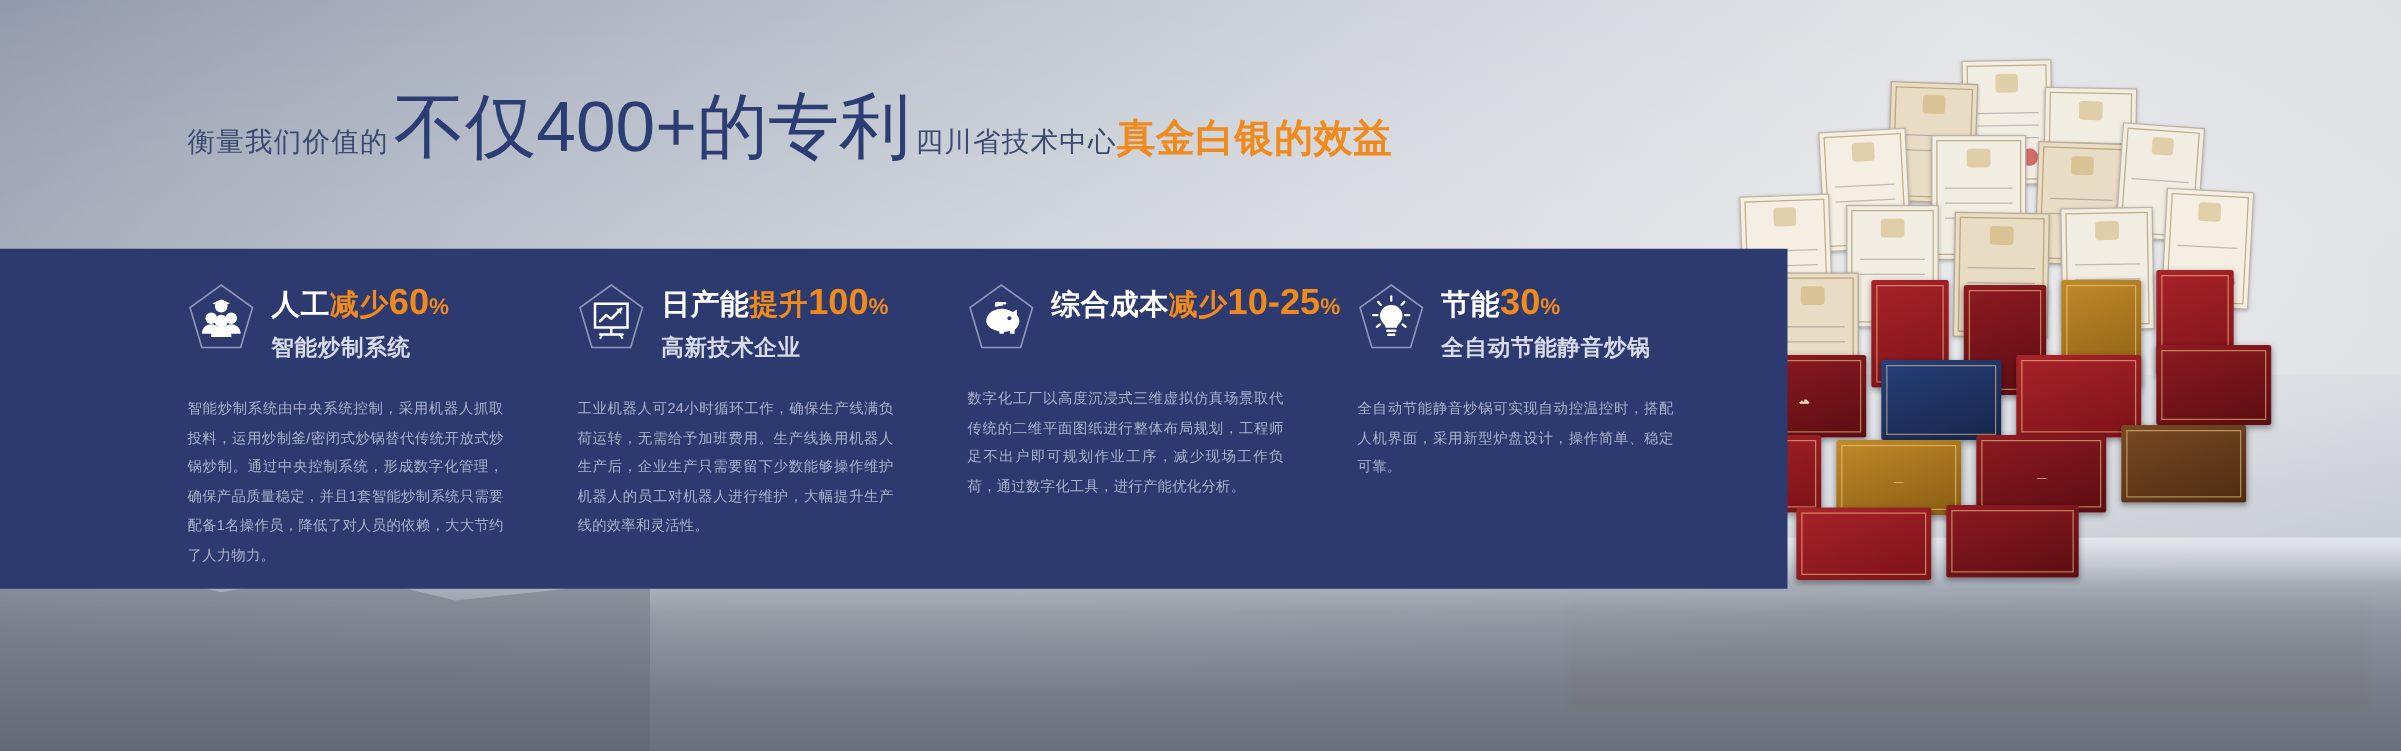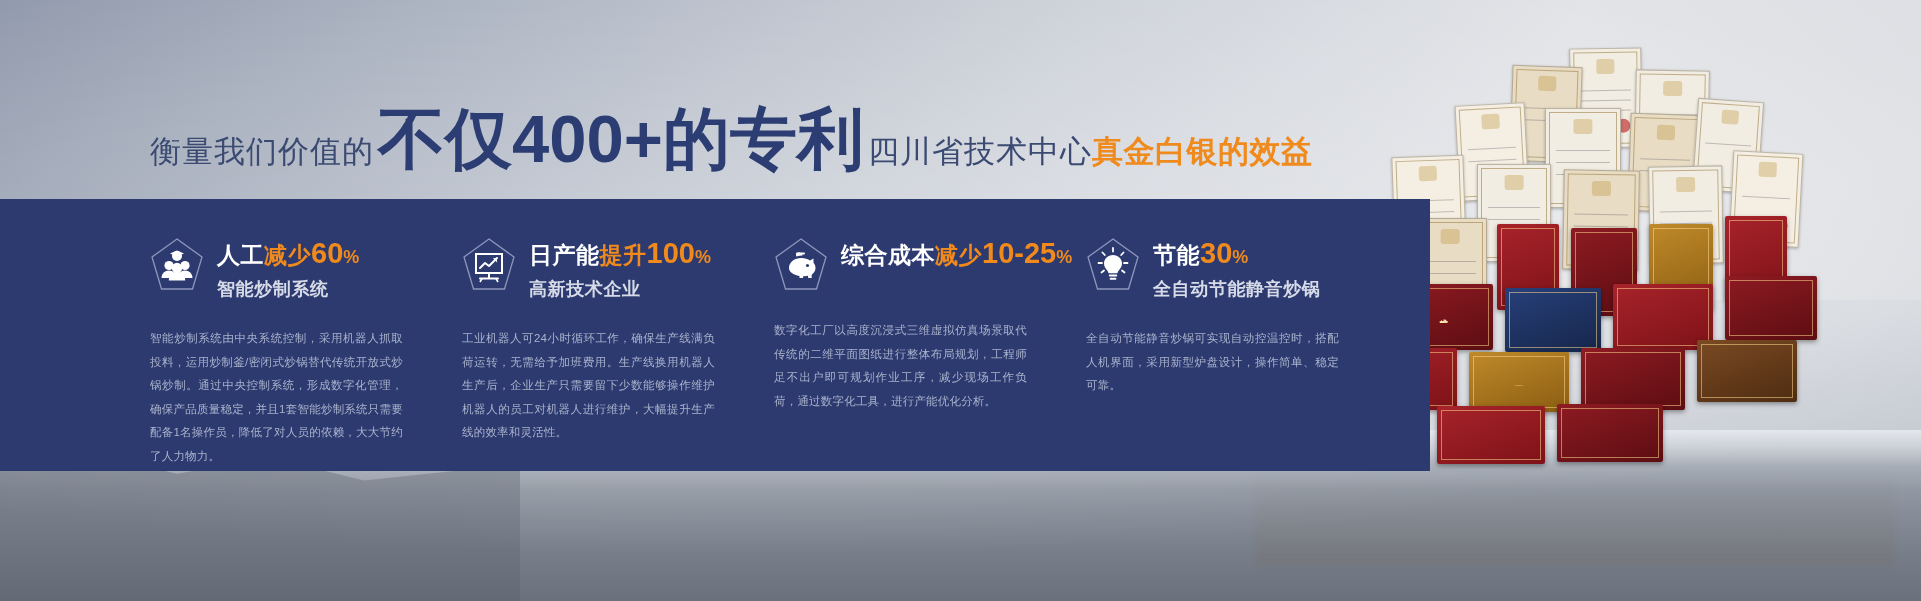--- a/index.html
+++ b/index.html
@@ -39,37 +39,37 @@
   .bg-vignette {
     position:absolute; inset:0;
     background:radial-gradient(ellipse 120% 85% at 38% 40%,rgba(255,255,255,.28) 0%,rgba(255,255,255,0) 62%);
   }
 
   
   .headline {
     position:absolute; left:150px; top:74px; width:1120px; height:62px;
     display:flex; align-items:baseline; white-space:nowrap;
   }
-  .hl-sm  { font-size:31px; color:#3b4a72; letter-spacing:1px; font-weight:400; }
-  .hl-big { font-size:67px; color:#2b3d72; font-weight:700; letter-spacing:0px;
-            line-height:1; padding:0 4px;margin-top:31px; }
+  .hl-sm  { font-size:22px; color:#3b4a72; letter-spacing:1px; font-weight:400; }
+  .hl-big { font-size:57px; color:#2b3d72; font-weight:400; letter-spacing:0px;
+            line-height:1; padding:0 4px; }
   .hl-orange { font-size:31px; color:#f08a1c; font-weight:800; letter-spacing:.5px; }
 
   
   .panel {
     position:absolute; left:0; top:199px; width:1430px; height:272px;
     background:#2c3a70;
   }
   .panel-inner {
     position:absolute; left:150px; top:0; width:1250px; height:272px;
     display:flex;
   }
   .feature { width:312px; padding-right:18px; position:relative; }
 
-  .feat-head { display:flex; align-items:flex-start; padding-top:38px; }
+  .feat-head { display:flex; align-items:flex-start; padding-top:27px; }
 
   .pent {
     width:54px; height:56px; flex:0 0 54px; position:relative; margin-right:13px;
   }
   .pent svg { display:block; }
 
   .feat-txt { padding-top:2px; }
   .feat-title { white-space:nowrap; line-height:1; }
   .t-white  { font-size:23px; font-weight:700; color:#ffffff; letter-spacing:.5px; }
   .t-orange { font-size:23px; font-weight:700; color:#f08a1c; letter-spacing:.5px; }

